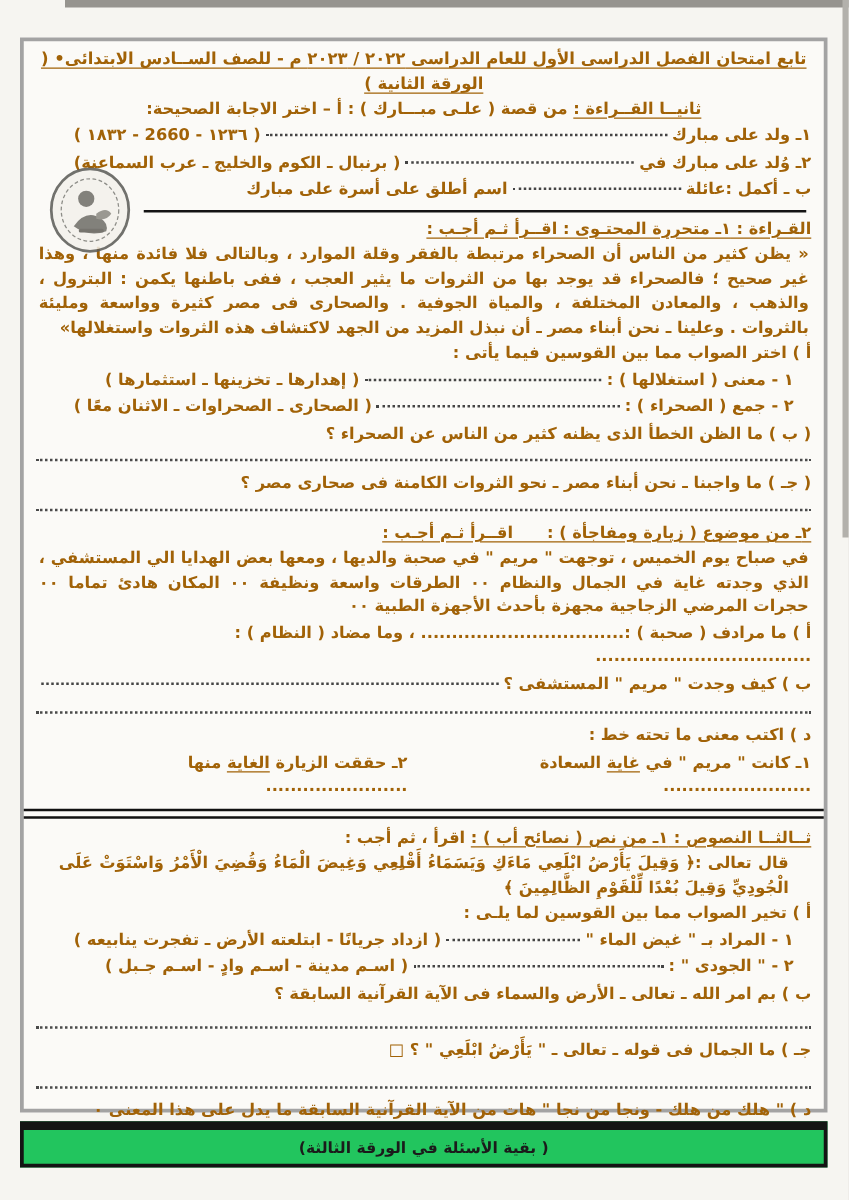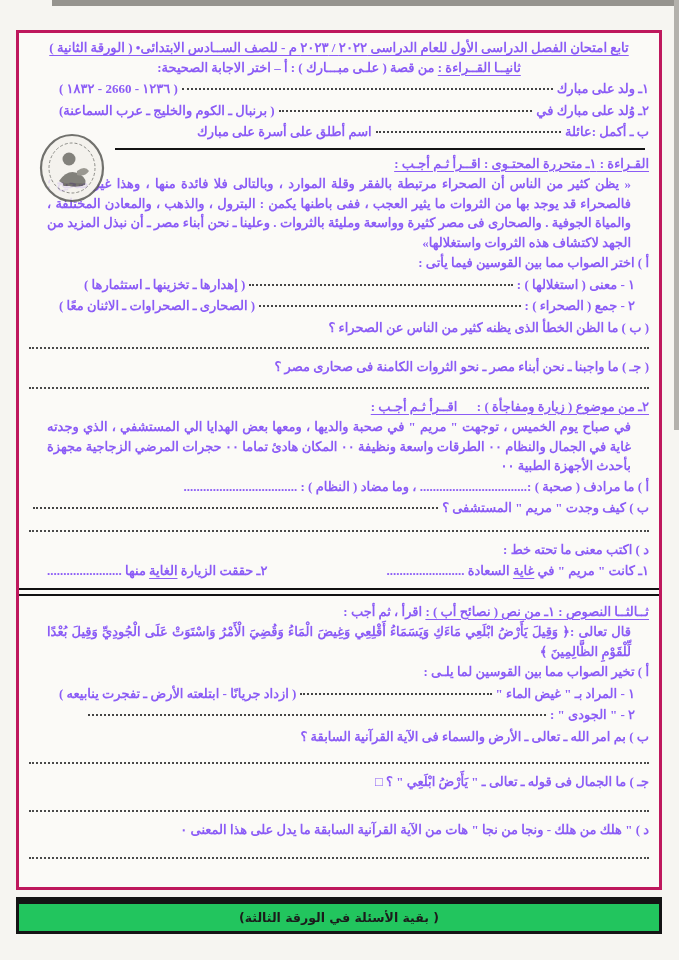--- a/index.html
+++ b/index.html
@@ -6,36 +6,36 @@
   body{
     width:679px;height:960px;position:relative;overflow:hidden;
     background:#dedcd8;
     font-family:"DejaVu Sans",sans-serif;
   }
   .page{position:absolute;inset:0;background:#f6f5f1;}
   .edge-top{position:absolute;left:52px;top:0;width:627px;height:6px;background:#96948f;}
   .edge-right{position:absolute;right:0;top:0;width:5px;height:430px;background:#b3b1ac;}
   .frame{
     position:absolute;left:16px;top:30px;width:646px;height:860px;
-    border:3px solid #be185d;background:#fbfaf7;box-sizing:border-box;
-    direction:rtl;color:#8b5cf6;font-weight:bold;
-    padding:3px 10px 0 10px;font-size:13px;line-height:1.5;font-family:Liberation Serif, serif;
+    border:3px solid #a3a3a3;background:#fbfaf7;box-sizing:border-box;
+    direction:rtl;color:#a16207;font-weight:bold;
+    padding:3px 10px 0 10px;font-size:13px;line-height:1.5;
   }
   .center{text-align:center;}
   .u{text-decoration:underline;text-underline-offset:3px;}
   .hdr{font-size:13.2px;margin-top:2px;}
   .row{display:flex;align-items:baseline;margin:2px 0;}
   .row .fill{flex:1;border-bottom:2px dotted #444;margin:0 4px;transform:translateY(-3px);}
   .opts{white-space:nowrap;}
   .ind1{padding-right:14px;}
   .padL35{padding-left:30px;}
   .padL60{padding-left:55px;}
   .padL170{padding-left:168px;}
   .hr1{border-top:2.5px solid #141414;margin:6px 86px 4px 4px;margin-right:4px;margin-left:86px;height:0;}
-  .para{text-align:justify;margin:1px 18px;}
+  .para{text-align:justify;margin:1px 2px;}
   .dotline{height:10px;border-bottom:2.2px dotted #4a4a4a;margin:0 0 8px 0;}
   .sep2{height:4px;border-top:2.5px solid #111;border-bottom:2.5px solid #111;margin:7px -10px 6px -10px;}
   .verse{margin:1px 18px;text-align:justify;}
   .row2{display:flex;justify-content:space-between;padding-left:18px;margin:2px 0;}
   .stamp{position:absolute;left:20px;top:100px;width:66px;height:70px;opacity:.85;}
   .footerbox{
     position:absolute;left:16px;top:897px;width:646px;height:37px;box-sizing:border-box;
     border:3px solid #141414;border-top:7px solid #141414;background:#22c55e;
     display:flex;align-items:center;justify-content:center;
     font-weight:bold;font-size:12.5px;color:#1b1b1b;
@@ -127,20 +127,21 @@
     <div>أ ) تخير الصواب مما بين القوسين لما يلـى :</div>
 
     <div class="row ind1 padL35">
       <span>١ - المراد بـ " غيض الماء "</span>
       <span class="fill"></span>
       <span class="opts">( ازداد جريانًا -  ابتلعته الأرض ـ تفجرت ينابيعه )</span>
     </div>
     <div class="row ind1 padL60">
       <span>٢ - " الجودى " :</span>
       <span class="fill"></span>
+      <span class="opts">( اسـم مدينة  -  اسـم وادٍ  -  اسـم جـبل )</span>
     </div>
 
     <div>ب ) بم امر الله ـ تعالى ـ الأرض والسماء فى الآية القرآنية السابقة  ؟</div>
     <div class="dotline" style="margin-top:6px;"></div>
     <div>جـ ) ما الجمال فى قوله ـ تعالى ـ " يَأَرْضُ ابْلَعِي "  ؟ □</div>
     <div class="dotline" style="margin-top:8px;"></div>
     <div>د ) " هلك من هلك  - ونجا من نجا " هات من الآية القرآنية السابقة ما يدل على هذا المعنى ٠</div>
     <div class="dotline" style="margin-top:8px;"></div>
 
     <div class="stamp">

